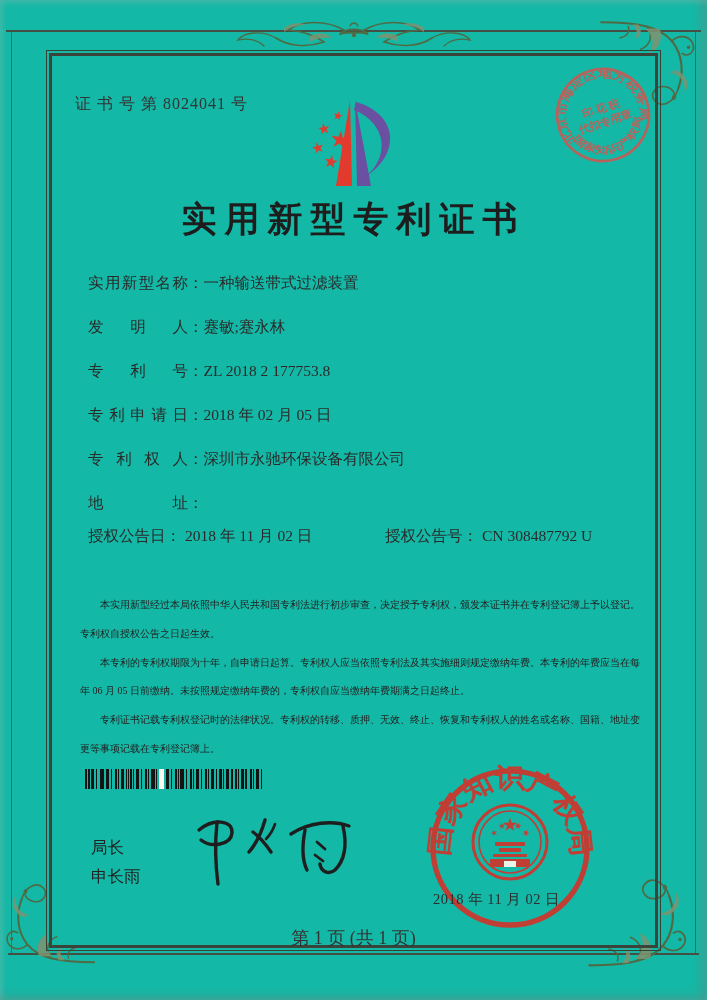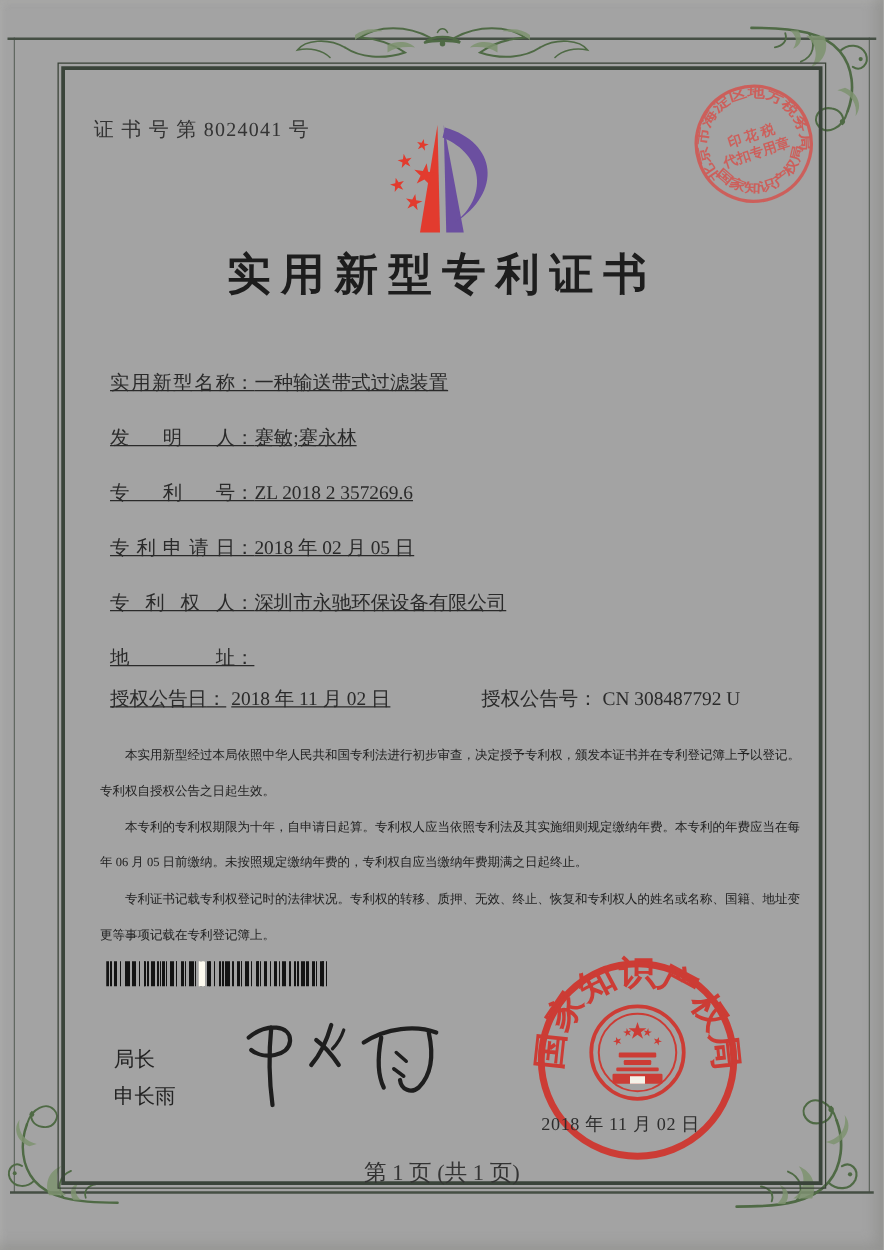--- a/index.html
+++ b/index.html
@@ -1,32 +1,32 @@
 <!DOCTYPE html>
 <html><head>
 <meta charset="utf-8">
 <style>
   html,body{margin:0;padding:0;}
   body{background:#d8d8d4;font-family:"Liberation Serif","DejaVu Serif",serif;}
-  .page{position:relative;width:707px;height:1000px;margin:0 auto;background:#a3a3a3;overflow:hidden;
+  .page{position:relative;width:707px;height:1000px;margin:0 auto;background:#14b8a6;overflow:hidden;
         box-shadow:inset -6px -4px 10px rgba(120,120,115,.35), inset 2px 2px 6px rgba(200,200,195,.3);}
   
   .deco-line{position:absolute;background:#454f44;}
   .line-top{left:6px;right:6px;top:30px;height:2px;}
   .line-left{left:11px;top:30px;bottom:46px;width:1px;opacity:.7;}
   .line-right{right:11px;top:30px;bottom:46px;width:1px;opacity:.7;}
   .line-bottom{left:8px;right:8px;top:953px;height:2px;}
   
   .frame{position:absolute;left:46px;top:50px;width:613px;height:899px;border:1.5px solid #384136;}
   .frame-inner{position:absolute;inset:2px;border:3px solid #3a443a;}
   .cert-no{position:absolute;left:75px;top:94px;font-size:16px;color:#333;letter-spacing:1px;}
   .logo{position:absolute;left:294px;top:94px;}
   .title{position:absolute;left:0;right:0;top:196px;text-align:center;font-size:35px;font-weight:bold;
          color:#1d1d1d;letter-spacing:8px;font-family:"Liberation Serif",serif;}
-  .fields{position:absolute;left:88px;top:296px;width:540px;font-size:15.5px;color:#2a2a2a;text-decoration:underline;}
+  .fields{position:absolute;left:88px;top:272px;width:540px;font-size:15.5px;color:#2a2a2a;}
   .frow{display:flex;margin-bottom:23px;line-height:21px;}
   .flabel{display:inline-block;width:100px;text-align:justify;text-align-last:justify;flex:0 0 100px;}
   .fcolon{flex:0 0 14px;}
   .fvalue{flex:1;}
   .frow.addr{margin-bottom:12px;}
   .frow.addr .fvalue{line-height:25px;}
   .grant-row{display:flex;line-height:21px;}
   .grant-no{position:absolute;left:297px;top:0;display:flex;}
   .grant-wrap{position:relative;}
   .paras{position:absolute;left:80px;top:591px;width:560px;font-size:10px;line-height:28.8px;
@@ -137,21 +137,21 @@
       <span class="fvalue">一种输送带式过滤装置</span>
     </div>
     <div class="frow">
       <span class="flabel">发明人</span>
         <span class="fcolon">：</span>
       <span class="fvalue">蹇敏;蹇永林</span>
     </div>
     <div class="frow">
       <span class="flabel">专利号</span>
         <span class="fcolon">：</span>
-      <span class="fvalue">ZL 2018 2 357269.6</span>
+      <span class="fvalue">ZL 2018 2 177753.8</span>
     </div>
     <div class="frow">
       <span class="flabel">专利申请日</span>
         <span class="fcolon">：</span>
       <span class="fvalue">2018 年 02 月 05 日</span>
     </div>
     <div class="frow">
       <span class="flabel">专利权人</span>
         <span class="fcolon">：</span>
       <span class="fvalue">深圳市永驰环保设备有限公司</span>

